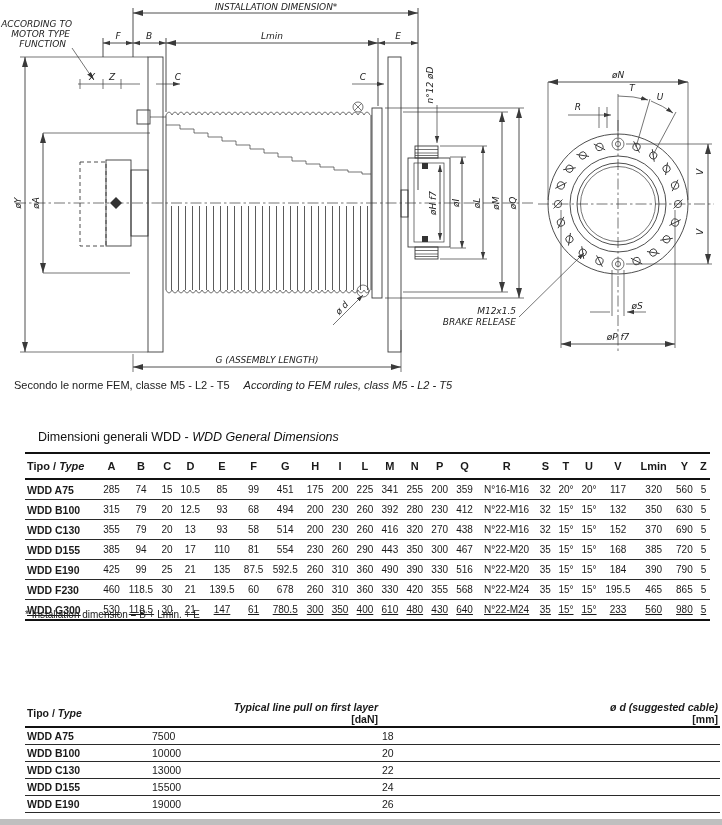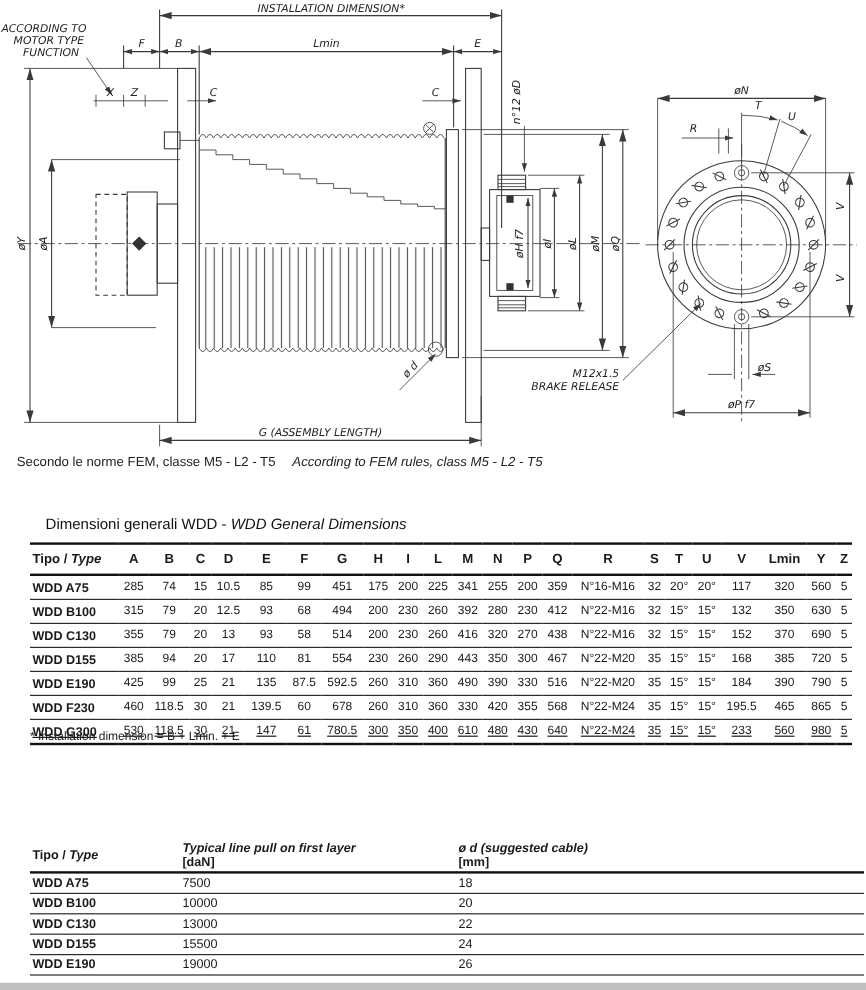--- a/index.html
+++ b/index.html
@@ -22,21 +22,21 @@
   #dimtable th,#dimtable td{padding:2px 2px;text-align:center;white-space:nowrap;font-weight:normal;}
   #dimtable thead th{font-weight:bold;font-size:11px;height:20px;}
   #dimtable th.typecol{text-align:left;padding-left:2px;}
   #dimtable tbody th.rowname{text-align:left;font-weight:bold;font-size:10.5px;height:15px;}
   #perftable{position:absolute;left:25px;top:700px;width:695px;font-size:10.5px;}
   #perftable thead tr{border-bottom:2.5px solid #111;}
   #perftable tbody tr{border-bottom:1px solid #2a2a2a;}
   #perftable th,#perftable td{padding:1px 2px;white-space:nowrap;}
   #perftable thead th{font-weight:bold;}
   #perftable th.typecol{text-align:left;vertical-align:middle;}
-  #perftable .hdr2{text-align:left;}
+  #perftable .hdr2{text-align:right;}
   #perftable .hdr2 .l1{font-style:italic;display:block;}
   #perftable .hdr2 .l2{display:block;}
   #perftable tbody th{text-align:left;font-weight:bold;height:14px;}
   #perftable tbody td{text-align:left;}
   .footnote{position:absolute;left:25px;top:609px;font-size:10px;color:#222;text-align:center;}
   .scanbar{position:absolute;left:0;top:819px;width:722px;height:6px;background:#bfbfbf;}
 </style>
 </head>
 <body>
 

